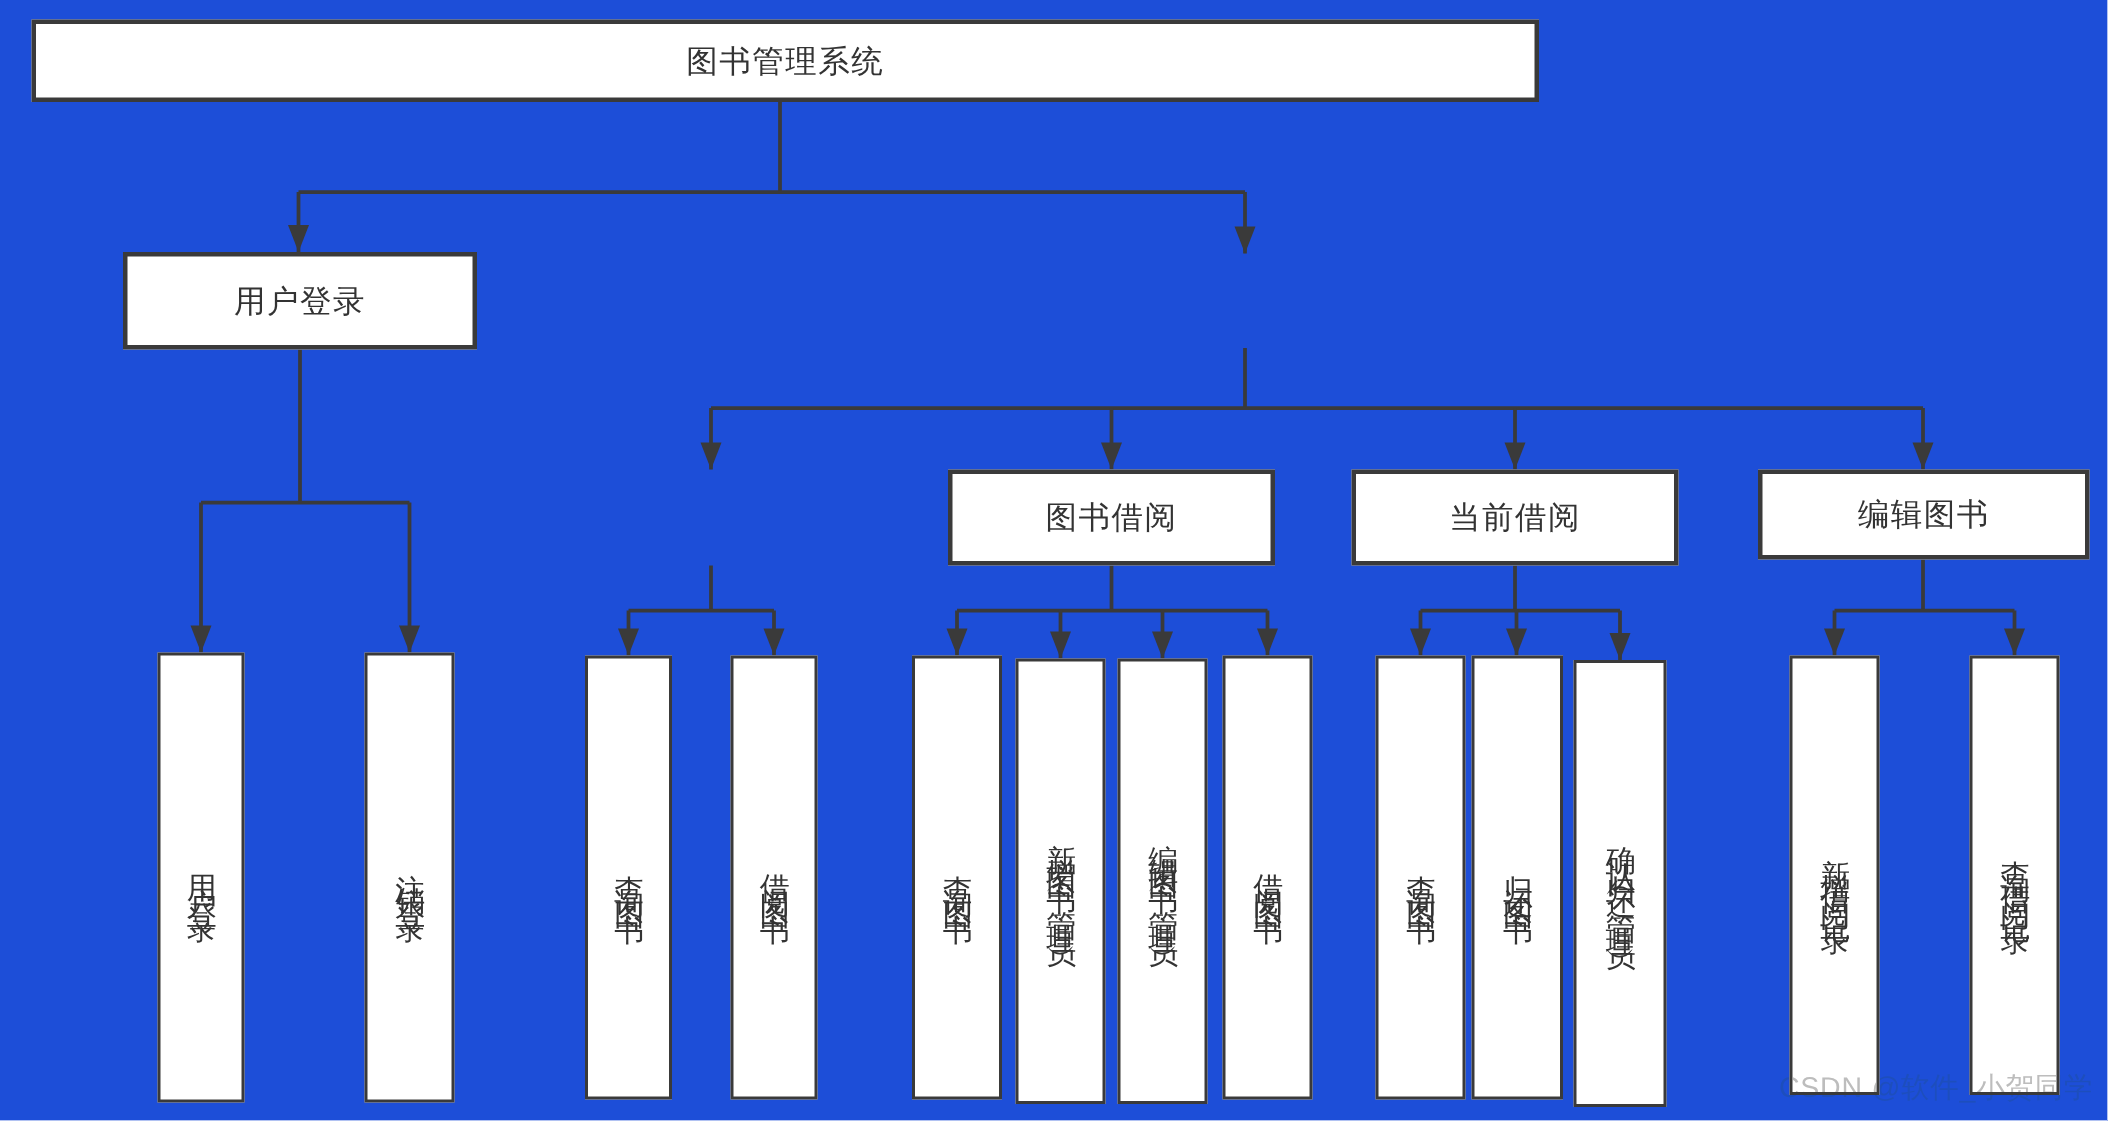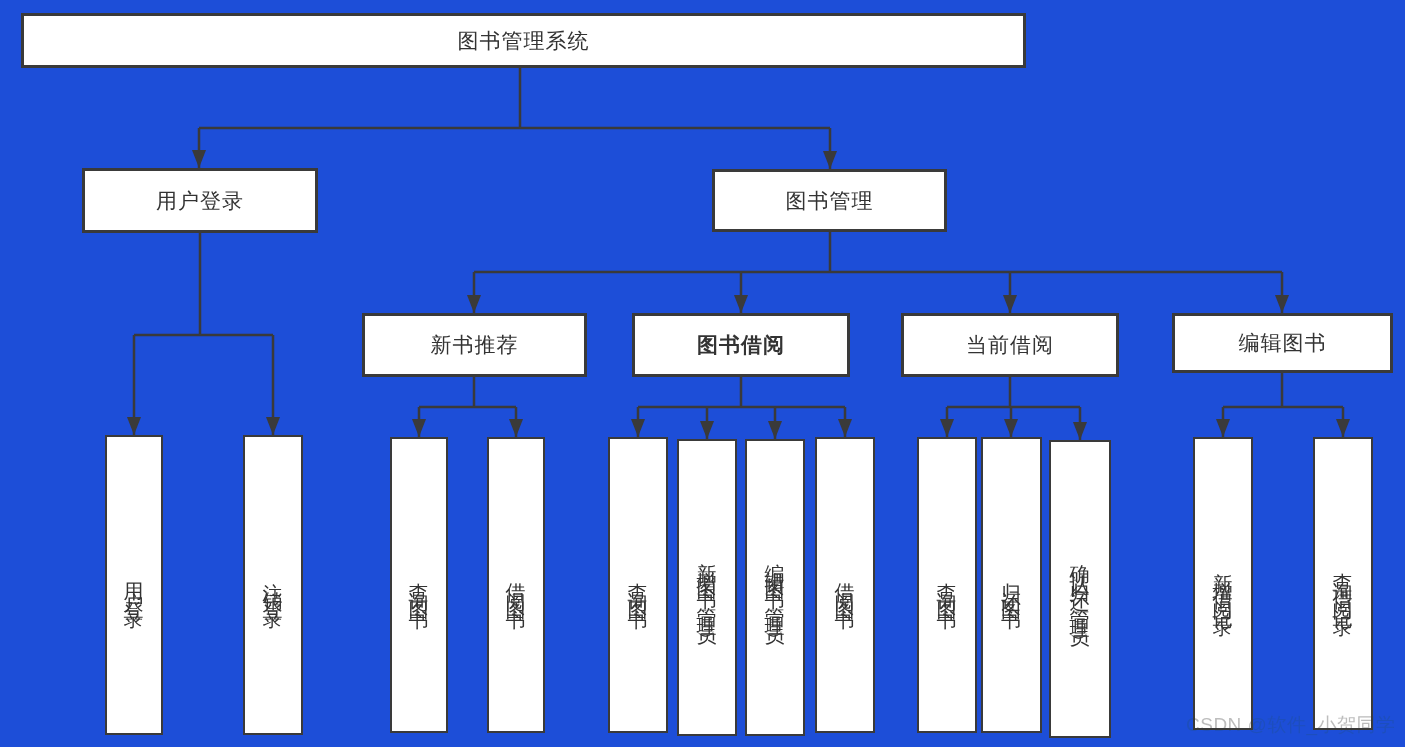--- a/index.html
+++ b/index.html
@@ -91,24 +91,22 @@
         <line x1="1223" y1="407" x2="1343" y2="407"></line>
         <line x1="1223" y1="407" x2="1223" y2="437" marker-end="url(#ah)"></line>
         <line x1="1343" y1="407" x2="1343" y2="437" marker-end="url(#ah)"></line>
       </g>
     </g>
   </svg>
 
   <div class="hnode" style="left:21px;top:13px;width:1005px;height:55px;">图书管理系统</div>
 
   <div class="hnode" style="left:82px;top:168px;width:236px;height:65px;">用户登录</div>
-  <div class="hnode" style="left:712px;top:169px;width:235px;height:63px;">图书管理</div>
 
-  <div class="hnode" style="left:362px;top:313px;width:225px;height:64px;">新书推荐</div>
-  <div class="hnode" style="left:632px;top:313px;width:218px;height:64px;font-weight:bold;">图书借阅</div>
+  <div class="hnode" style="left:632px;top:313px;width:218px;height:64px;">图书借阅</div>
   <div class="hnode" style="left:901px;top:313px;width:218px;height:64px;font-family:Liberation Serif, serif;">当前借阅</div>
   <div class="hnode" style="left:1172px;top:313px;width:221px;height:60px;">编辑图书</div>
 
   <div class="vnode" style="left:105px;top:435px;width:58px;height:300px;">用户登录</div>
   <div class="vnode" style="left:243px;top:435px;width:60px;height:300px;">注销登录</div>
 
   <div class="vnode" style="left:390px;top:437px;width:58px;height:296px;">查询图书</div>
   <div class="vnode" style="left:487px;top:437px;width:58px;height:296px;">借阅图书</div>
 
   <div class="vnode" style="left:608px;top:437px;width:60px;height:296px;">查询图书</div>

